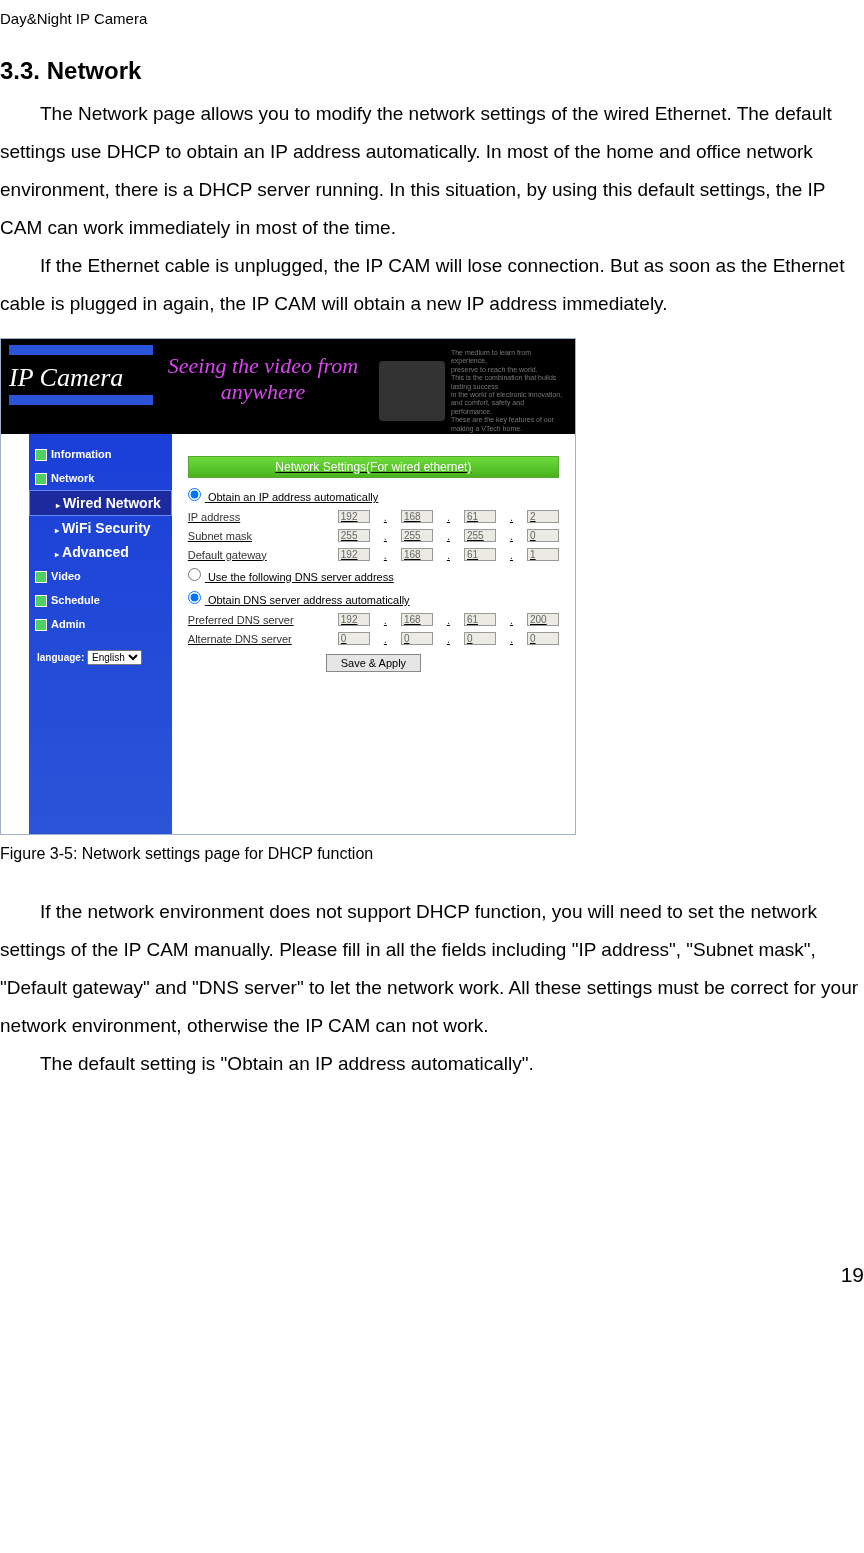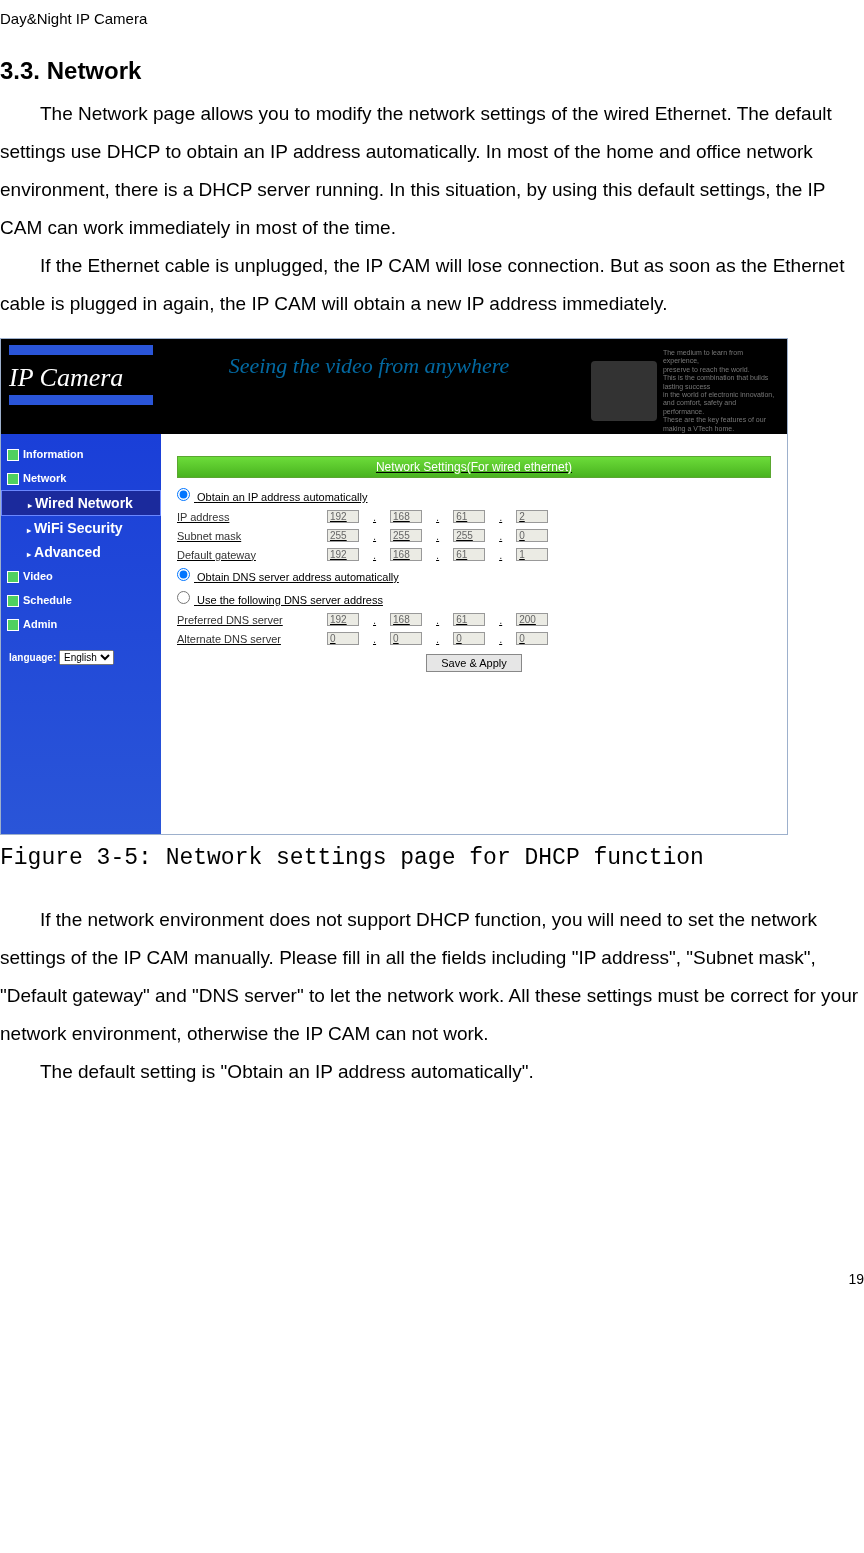--- a/index.html
+++ b/index.html
@@ -24,21 +24,21 @@
     .body-text {
       font-size: 19px;
       line-height: 2.0;
       margin-bottom: 0;
     }
     .indent { text-indent: 40px; }
     .screenshot-container {
       border: 1px solid #9db0cc;
       margin-top: 15px;
       margin-bottom: 10px;
-      width: 788px;
+      width: 576px;
       background: #fff;
     }
     .ss-top {
       position: relative;
       height: 95px;
       background: #000;
       color: #fff;
       display: flex;
       align-items: flex-start;
     }
@@ -65,21 +65,21 @@
     }
     .ss-banner-center {
       flex: 1;
       position: relative;
       padding-top:8px;
     }
     .ss-banner-tag {
       font-family: 'Brush Script MT', cursive;
       font-size: 22px;
       font-style: italic;
-      color: #0369a1;
+      color: #d946ef;
       text-align: center;
       padding-top: 6px;
     }
     .ss-banner-right {
       width: 210px;
       display:flex;
       align-items:center;
       padding:10px 8px;
     }
     .ss-banner-grey {
@@ -88,20 +88,21 @@
       line-height:1.2;
     }
     .ss-body { display: flex; }
     .ss-nav {
       width: 160px;
       background: linear-gradient(to bottom, #1a3fd8, #2a55d8);
       color: #fff;
       font-size: 11px;
       padding: 8px 0 8px 0;
       min-height: 400px;
+      margin-left: 28px;
     }
     .nav-item {
       padding: 6px 8px 6px 22px;
       position: relative;
       font-weight: bold;
       cursor: pointer;
     }
     .nav-item::before {
       content: "";
       position: absolute;
@@ -174,27 +175,26 @@
     .radio-row input[type=radio] { margin-right:4px; }
     .save-btn-wrap { text-align:center; margin-top:6px; }
     .save-btn {
       background: #e6e6e6;
       border:1px solid #888;
       padding: 2px 14px;
       font-size: 11px;
       cursor:pointer;
     }
     .figure-caption {
-      font-size: 23px;
+      font-size: 16px;
       margin-bottom: 30px;
-      font-family: Liberation Mono, monospace;
     }
     .page-number {
       text-align: right;
-      font-size: 14px;
+      font-size: 21px;
       margin-top: 180px;
     }
     .ss-banner-img {
       width:100px;
       height:60px;
       background:#333;
       border-radius:4px;
       margin: 0 6px;
     }
   </style>
@@ -270,26 +270,26 @@
         <span class="form-label">Default gateway</span>
         <span class="ip-inputs">
           <input disabled="" value="192" style=""> .
           <input disabled="" value="168" style=""> .
           <input disabled="" value="61" style=""> .
           <input disabled="" value="1" style="">
         </span>
       </div>
 
       <div class="radio-row">
+        <input type="radio" style="">
+        <span>Use the following DNS server address</span>
+      </div>
+      <div class="radio-row">
         <input type="radio" checked="" style="">
         <span>Obtain DNS server address automatically</span>
-      </div>
-      <div class="radio-row">
-        <input type="radio" style="">
-        <span>Use the following DNS server address</span>
       </div>
 
       <div class="form-row">
         <span class="form-label">Preferred DNS server</span>
         <span class="ip-inputs">
           <input disabled="" value="192" style=""> .
           <input disabled="" value="168" style=""> .
           <input disabled="" value="61" style=""> .
           <input disabled="" value="200" style="">
         </span>

